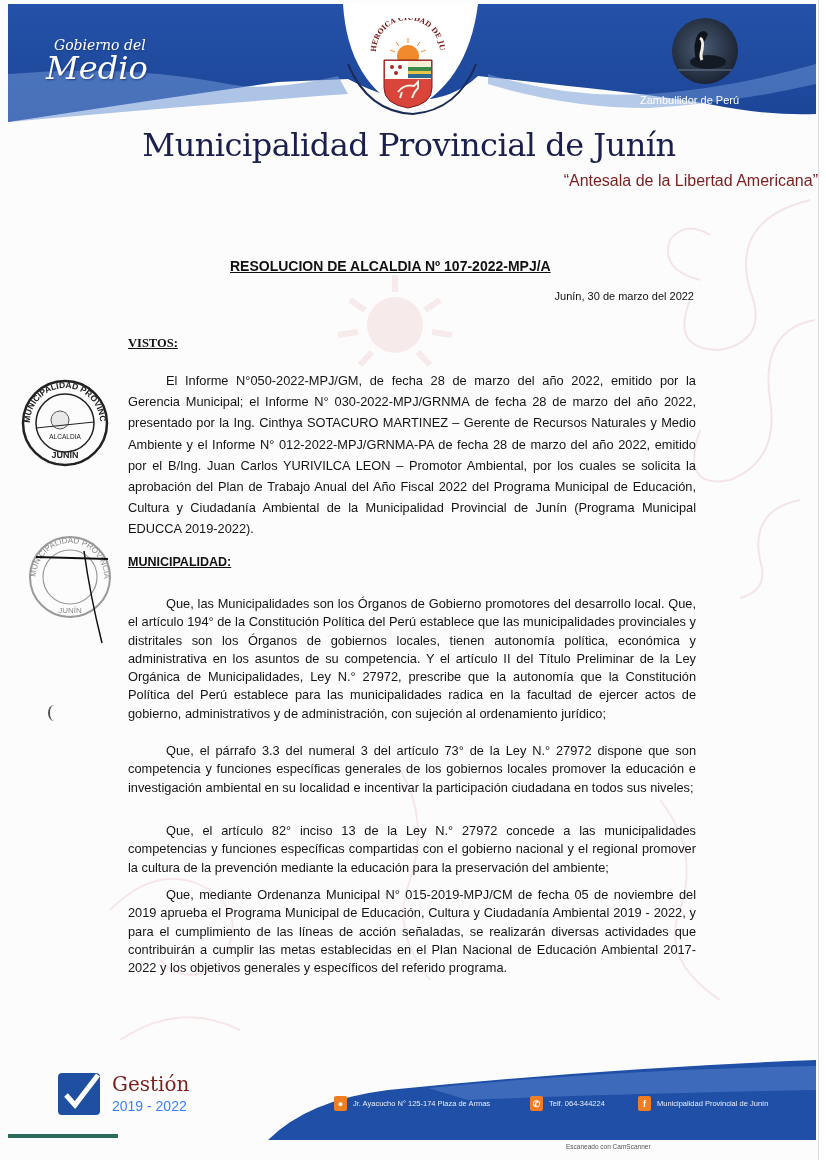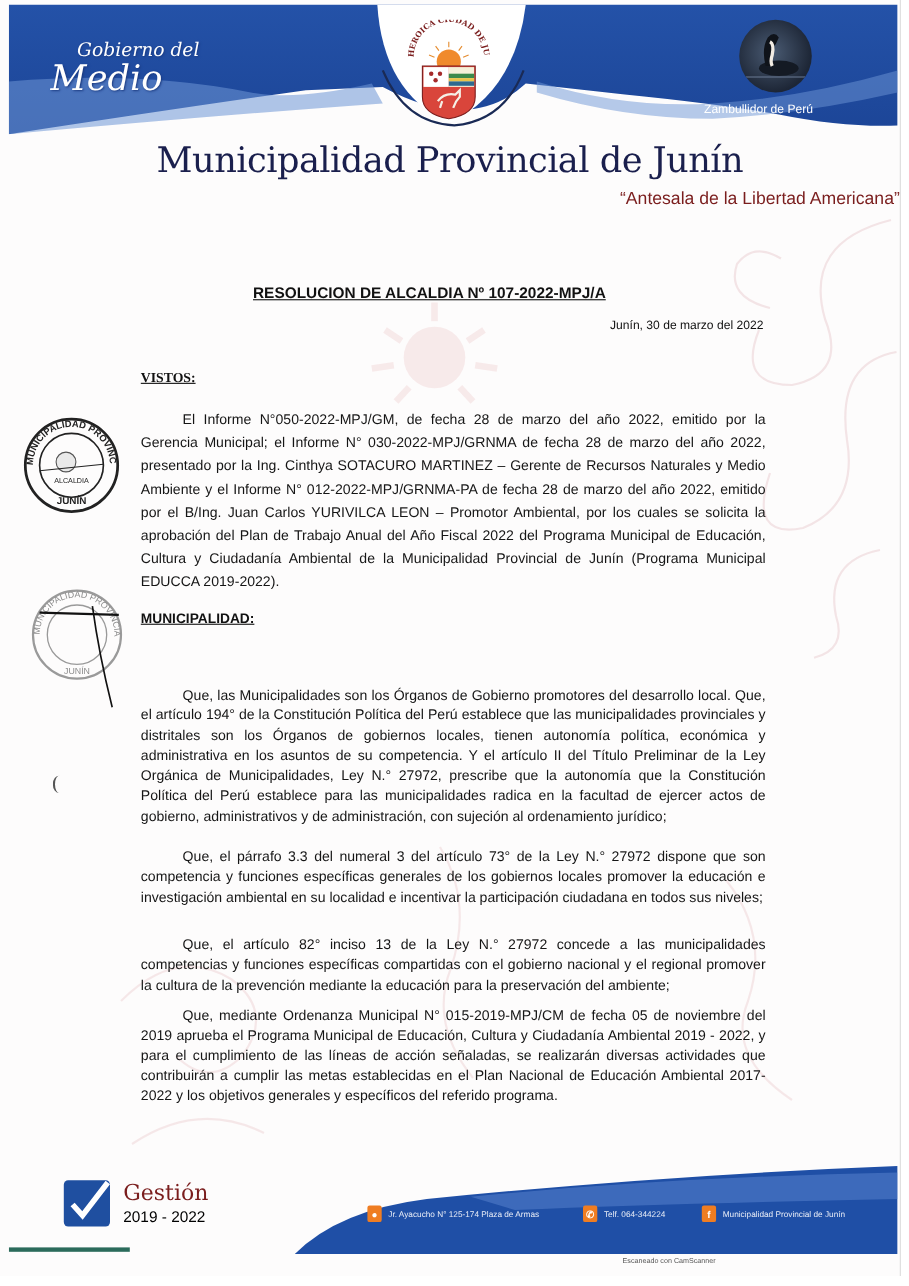--- a/index.html
+++ b/index.html
@@ -2,43 +2,43 @@
 <html><head>
 <meta charset="utf-8">
 <style>
   html, body { margin:0; padding:0; }
   body { width:826px; height:1169px; background:#fff; position:relative; overflow:hidden; font-family:"Liberation Sans", sans-serif; color:#1a1a1a; }
   .page { position:absolute; left:0; top:0; width:818px; height:1160px; background:#fdfcfc; border-right:1px solid #ddd; overflow:hidden; }
   
   .banner { position:absolute; left:8px; top:4px; width:808px; height:118px; }
   .banner svg { position:absolute; left:0; top:0; }
   .gob-text { position:absolute; left:38px; top:34px; color:#fff; font-family:"DejaVu Serif", serif; font-style:italic; line-height:1; text-shadow:1px 1px 2px #1b3a80; }
-  .gob-text .l1 { font-size:17px; display:block; padding-left:8px;margin-left:16px; }
+  .gob-text .l1 { font-size:14px; display:block; padding-left:8px; }
   .gob-text .l2 { font-size:32px; display:block; }
   .crest { position:absolute; left:364px; top:18px; width:88px; height:92px; }
   .bird { position:absolute; left:672px; top:18px; width:66px; height:66px; border-radius:50%; background:radial-gradient(circle at 45% 45%, #4a5b73, #1d2636 70%); overflow:hidden; }
   .bird-cap { position:absolute; left:640px; top:94px; color:#fff; font-size:11px; font-family:"Liberation Sans Narrow","Liberation Sans",sans-serif; }
   .muni-title { position:absolute; left:0; width:818px; top:126px; text-align:center; font-family:"DejaVu Serif", serif; font-size:32px; color:#1a1f4d; letter-spacing:-0.5px; }
   .muni-sub { position:absolute; left:0; width:818px; top:172px; text-align:right; font-family:"Liberation Sans", sans-serif; font-size:16px; color:#7a1d1d; }
   
   .wm-sun { position:absolute; left:330px; top:270px; width:130px; height:100px; opacity:0.15; }
   .wm-swirl { position:absolute; opacity:0.18; }
   
   .res-title { position:absolute; left:230px; top:258px; font-family:"Liberation Sans", sans-serif; font-weight:bold; font-size:14px; text-decoration:underline; color:#111; }
   .res-date { position:absolute; right:124px; top:290px; font-size:11px; color:#111; }
   .section { position:absolute; left:128px; font-weight:bold; font-size:12.5px; text-decoration:underline; color:#111; }
   .para { position:absolute; left:128px; width:568px; font-size:12.8px; line-height:21.2px; text-align:justify; color:#151515; text-indent:38px; margin:0; }
-  .para.tight { line-height:18.3px;margin-top:28px; }
+  .para.tight { line-height:18.3px; }
   
   .stamp { position:absolute; }
   
   .footer { position:absolute; left:8px; top:1060px; width:808px; height:80px; }
   .gestion-box { position:absolute; left:58px; top:1073px; width:42px; height:42px; background:#1f4fa0; border-radius:4px; }
   .gestion-word { position:absolute; left:112px; top:1072px; font-family:"DejaVu Serif", serif; color:#7a1d1d; font-size:20px; }
-  .gestion-years { position:absolute; left:112px; top:1098px; font-family:"Liberation Sans", sans-serif; color:#000000; font-size:14px; }
+  .gestion-years { position:absolute; left:112px; top:1098px; font-family:"Liberation Sans", sans-serif; color:#3b82f6; font-size:14px; }
   .contact { position:absolute; top:1096px; display:flex; align-items:center; gap:6px; color:#e9edf7; font-size:7.5px; font-family:"Liberation Sans", sans-serif; }
   .contact .ic { width:13px; height:15px; background:#ef7d22; border-radius:2px; display:flex; align-items:center; justify-content:center; color:#fff; font-size:9px; font-weight:bold; }
   .scan-note { position:absolute; left:566px; top:1143px; font-size:6.5px; color:#555; }
   .bracket { position:absolute; left:48px; top:705px; width:10px; height:16px; border-left:2px solid #555; border-radius:50% 0 0 50%; }
 </style>
 </head>
 <body>
 
 <div class="page">
 

